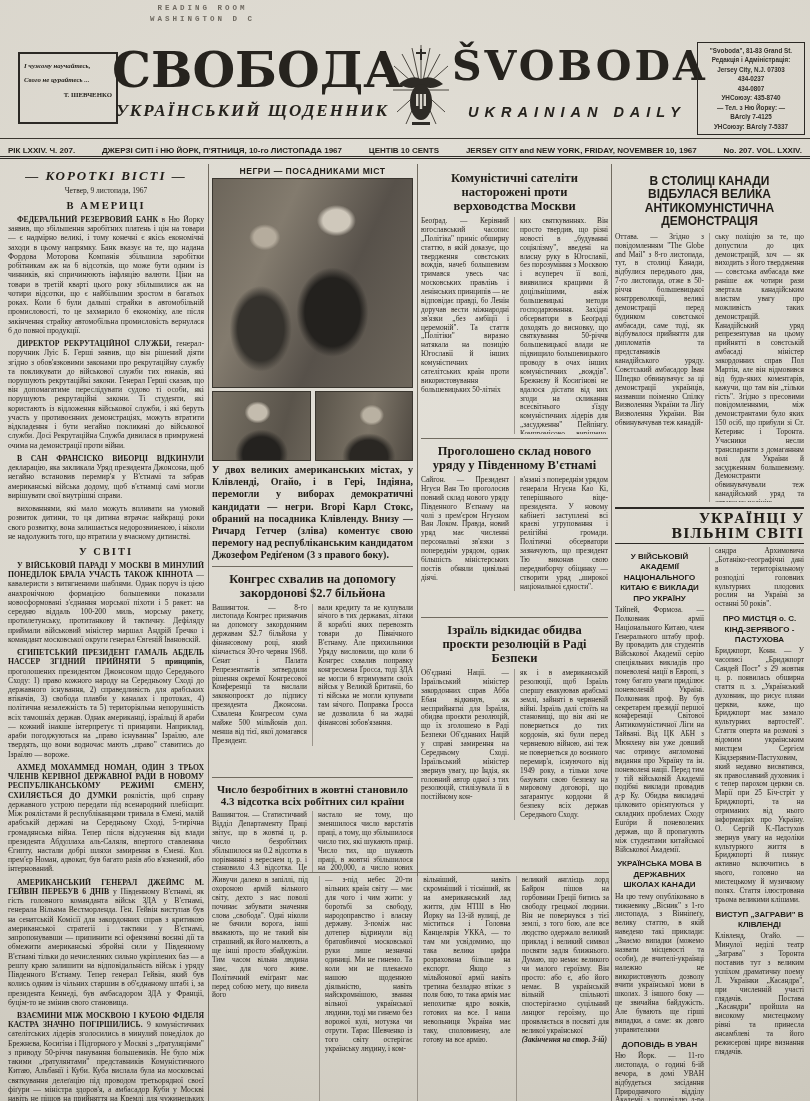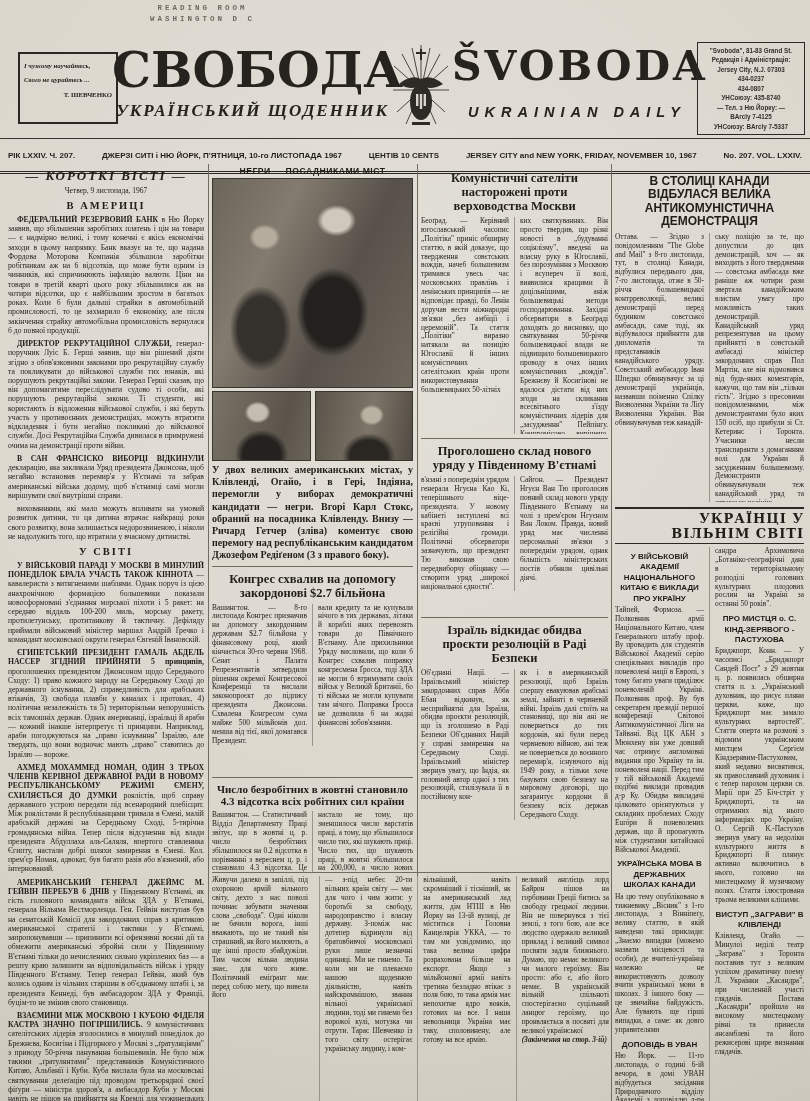--- a/index.html
+++ b/index.html
@@ -18,22 +18,22 @@
         font-size:17px;letter-spacing:2px;color:#26231e;}
   .emblem{position:absolute;left:392px;top:44px;}
   .mh-lat{position:absolute;left:452px;top:46px;width:300px;font-family:"DejaVu Serif",serif;
         font-weight:bold;font-size:41px;line-height:1;letter-spacing:3px;color:#26231e;}
   .mh-lat-sub{position:absolute;left:468px;top:104px;font-family:"Liberation Sans",sans-serif;
         font-weight:bold;font-style:italic;font-size:14.5px;letter-spacing:6px;color:#26231e;}
   .addr-box{position:absolute;right:5px;top:42px;width:102px;border:1px solid #2c2925;
         padding:3px 2px;font-family:"Liberation Sans",sans-serif;font-size:6.3px;line-height:1.5;
         text-align:center;font-weight:bold;color:#33302a;}
   .dateline{position:absolute;left:0;top:138px;width:810px;height:21px;box-sizing:border-box;
-        border-top:1px solid #3a362f;border-bottom:3px double #2c2925;display:flex;align-items:center;
-        justify-content:space-between;padding:16px 8px;font-family:"Liberation Sans",sans-serif;
+        border-top:1px solid #3a362f;border-bottom:3px double #2c2925;display:flex;align-items:flex-end;
+        justify-content:space-between;padding:1px 8px;font-family:"Liberation Sans",sans-serif;
         font-size:8px;font-weight:bold;white-space:nowrap;}
   
   .vrule{position:absolute;top:164px;bottom:0;width:1px;background:#716b60;}
   .col{position:absolute;top:166px;overflow:hidden;}
   #col1{left:8px;width:196px;height:935px;}
   #col2{left:212px;width:201px;height:706px;}
   #col3{left:421px;width:187px;height:706px;}
   #col4{left:615px;width:189px;height:935px;}
   
   .txt{font-size:7.7px;line-height:1.2;text-align:justify;}
@@ -216,22 +216,22 @@
     <div class="art" id="art-satellites" style="border-top:none;margin-top:0">
       <div class="headline">Комуністичні сателіти насторожені проти верховодства Москви</div>
       <div class="twocol">
         <div class="sub">Беоґрад. — Керівний югославський часопис „Політіка" приніс обширну статтю, в якій доказує, що твердження совєтських вождів, начеб большевизм тримався увесь час московських правлінь і ленінських принципів — не відповідає правді, бо Ленін доручав вести міжнародні зв'язки „без амбіції і церемоній". Та стаття „Політіки" виразно натякала на позицію Югославії й інших комуністичних сателітських країн проти використовування большевицьких 50-літніх</div>
         <div class="sub">ких святкуваннях. Він просто твердив, що різні новості в „будуванні соціялізму", введені на власну руку в Югославії, без порозуміння з Москвою і всупереч її волі, виявилися кращими й доцільнішими, аніж большевицькі методи господарювання. Західні обсерватори в Беоґраді доходять до висновку, що святкування 50-річчя большевицької влади не підвищило большевицького проводу в очах інших комуністичних „вождів". Брежнєву й Косигінові не вдалося дістати від них згоди на скликання всесвітнього з'їзду комуністичних лідерів для „засудження" Пейпінгу. Компромісово вирішено, що з весною наступного року має відбутися у Москві передз'їздова інформаційна конференція, яка займалась би цією справою.</div>
       </div>
     </div>
     <div class="art" id="art-vietnam">
       <div class="headline">Проголошено склад нового уряду у Південному В'єтнамі</div>
       <div class="twocol">
+        <div class="sub">Сайгон. — Президент Нгуєн Ван Тю проголосив повний склад нового уряду Південного В'єтнаму на чолі з прем'єром Нгуєном Ван Локом. Правда, новий уряд має численні персональні зв'язки з попереднім урядом, однак більшість міністерських постів обняли цивільні діячі.</div>
         <div class="sub">в'язані з попереднім урядом генерала Нгуєна Као Кі, теперішнього віце-президента. У новому кабінеті заступлені всі краєві угруповання і релігійні громади. Політичні обсерватори зазначують, що президент Тю виконав свою передвиборчу обіцянку — створити уряд „широкої національної єдности".</div>
-        <div class="sub">Сайгон. — Президент Нгуєн Ван Тю проголосив повний склад нового уряду Південного В'єтнаму на чолі з прем'єром Нгуєном Ван Локом. Правда, новий уряд має численні персональні зв'язки з попереднім урядом, однак більшість міністерських постів обняли цивільні діячі.</div>
       </div>
     </div>
     <div class="art" id="art-israel">
       <div class="headline">Ізраїль відкидає обидва проєкти резолюцій в Раді Безпеки</div>
       <div class="twocol">
         <div class="sub">Об'єднані Нації. — Ізраїльський міністер закордонних справ Абба Ебан відкинув, як несприйнятні для Ізраїля, обидва проєкти резолюцій, що їх зголошено в Раді Безпеки Об'єднаних Націй у справі замирення на Середньому Сході. Ізраїльський міністер звернув увагу, що Індія, як головний автор одної з тих резолюцій, стилізувала її в постійному кон-</div>
         <div class="sub">як і в американській резолюції, щоб Ізраїль спершу евакуював арабські землі, зайняті в червневій війні. Ізраїль далі стоїть на становищі, що він ані не повернеться до тих кордонів, які були перед червневою війною, ані теж не повернеться до воєнного перемир'я, існуючого від 1949 року, а тільки хоче базувати свою безпеку на мировому договорі, що загарантує кордони й безпеку всіх держав Середнього Сходу.</div>
       </div>
     </div>
   </section>

